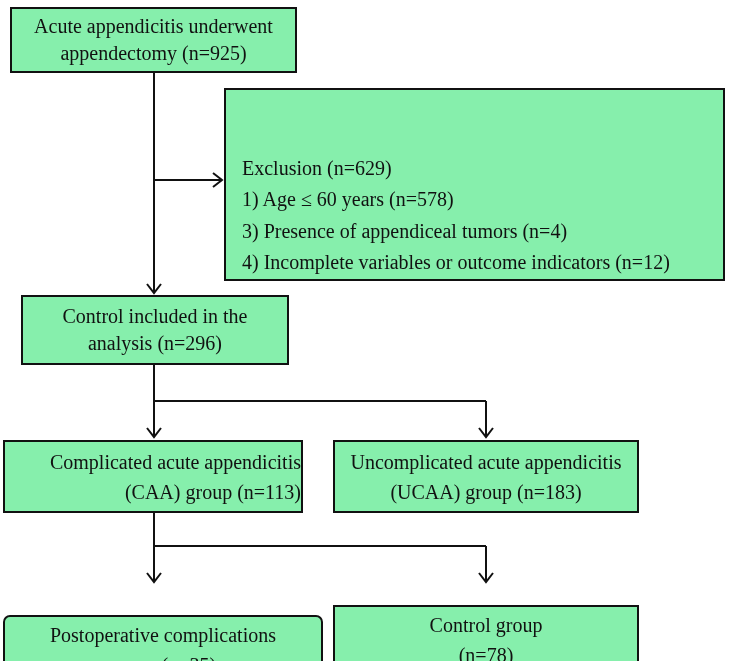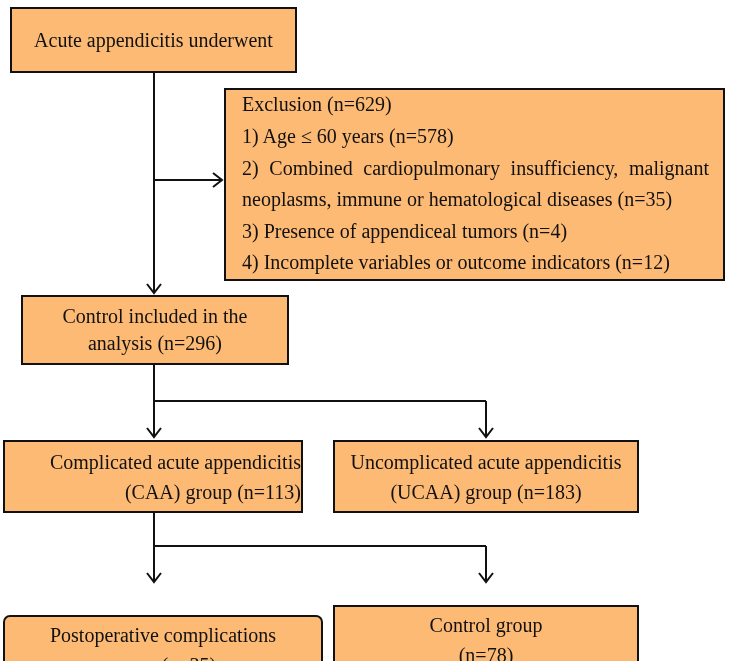--- a/index.html
+++ b/index.html
@@ -15,21 +15,21 @@
   svg.connectors {
     position: absolute;
     left: 0; top: 0;
     width: 729px; height: 661px;
     pointer-events: none;
   }
   .box {
     position: absolute;
     box-sizing: border-box;
     border: 2.5px solid #111111;
-    background: #fdba74;
+    background: #86efac;
     display: flex;
     flex-direction: column;
     justify-content: center;
     align-items: center;
     text-align: center;
     font-size: 20px;
   }
   .box .bl { line-height: 29px; white-space: nowrap; }
 
   .box-top      { left: 10px;  top: 7px;   width: 287px; height: 66px; }
@@ -70,26 +70,26 @@
       <line x1="154" y1="401" x2="486" y2="401"></line>
       <line x1="486" y1="401" x2="486" y2="437" marker-end="url(#arrowV)"></line>
       <line x1="154" y1="513" x2="154" y2="582" marker-end="url(#arrowV)"></line>
       <line x1="154" y1="546" x2="486" y2="546"></line>
       <line x1="486" y1="546" x2="486" y2="582" marker-end="url(#arrowV)"></line>
     </g>
   </svg>
 
   <div class="box box-top">
     <div class="bl">Acute appendicitis underwent</div>
+    <div class="bl">appendectomy (n=925)</div>
   </div>
 
   <div class="box box-exclusion">
     <div class="xl">Exclusion (n=629)</div>
     <div class="xl">1) Age ≤ 60 years (n=578)</div>
-    <div class="xl xl-justify">2) Combined cardiopulmonary insufficiency, malignant neoplasms, immune or hematological diseases (n=35)</div>
     <div class="xl">3) Presence of appendiceal tumors (n=4)</div>
     <div class="xl">4) Incomplete variables or outcome indicators (n=12)</div>
   </div>
 
   <div class="box box-included">
     <div class="bl">Control included in the</div>
     <div class="bl">analysis (n=296)</div>
   </div>
 
   <div class="box box-caa">

